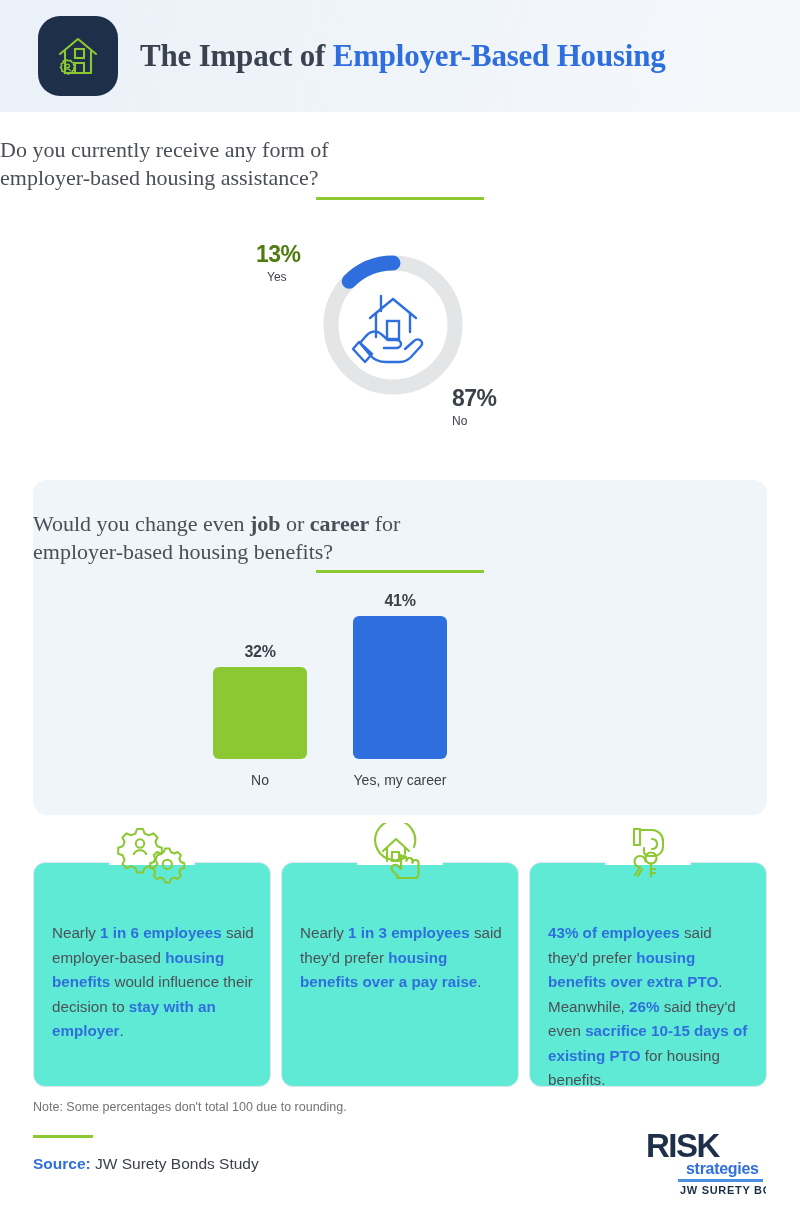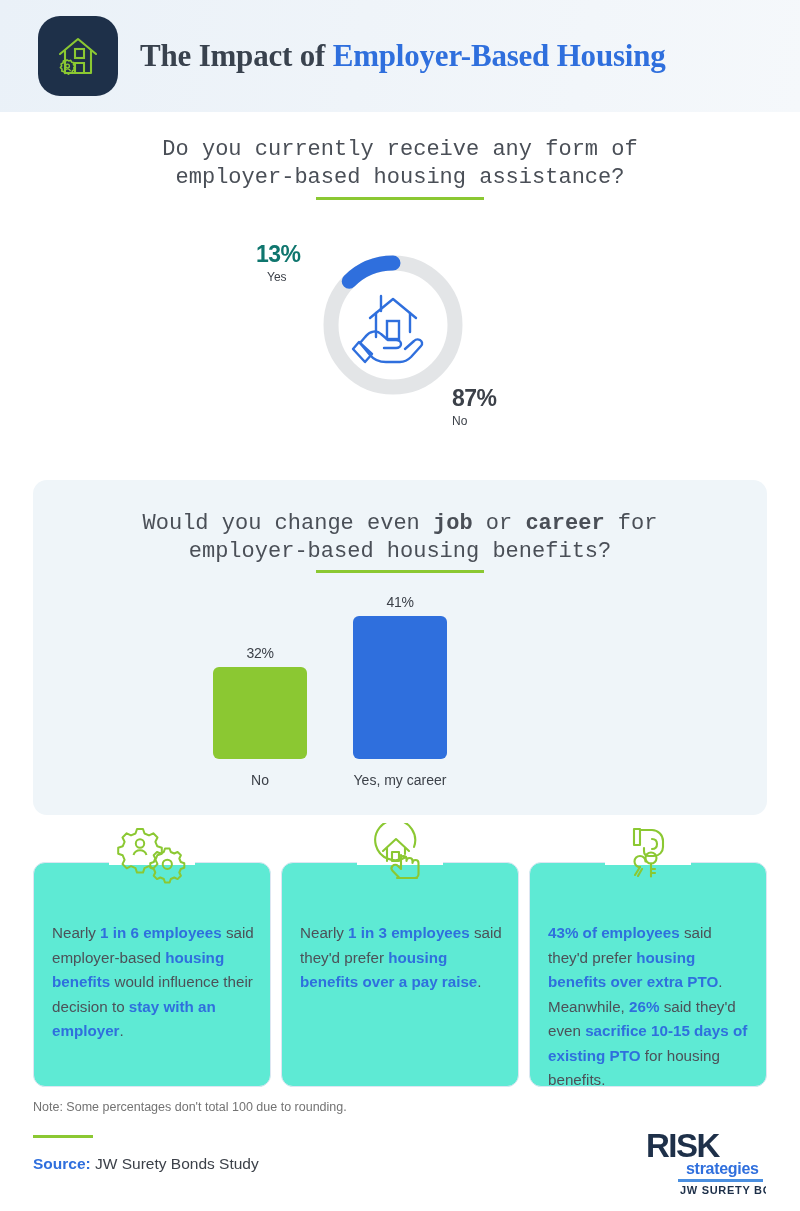--- a/index.html
+++ b/index.html
@@ -29,55 +29,55 @@
     font-size: 31px; font-weight: 700; color: #39424e;
     letter-spacing: -0.2px; white-space: nowrap;
   }
   .header-title .accent { color: #2f6fdd; }
 
   
   .q1 {
     position: absolute; left: 0; top: 112px; width: 800px; height: 360px;
   }
   .q-title {
-    font-family: Liberation Mono, monospace;
+    font-family: Liberation Serif, serif;
     font-size: 22px; line-height: 28px; color: #4a4f57;
-    text-align: center; width: 100%;
+    text-align: left; width: 100%;
   }
   .q1 .q-title { position: absolute; top: 24px; }
   .q-underline {
     position: absolute; width: 168px; height: 3px; background: #8BC832;
     left: 50%; transform: translateX(-50%);
   }
   .q1 .q-underline { top: 85px; }
 
   .donut-wrap { position: absolute; left: 50%; top: 152px; transform: translateX(-50%); width: 320px; height: 170px; }
   .donut { position: absolute; left: 78px; top: -14px; width: 150px; height: 150px; }
 
   .lbl { position: absolute; text-align: left; }
   .lbl .pct { font-size: 23px; font-weight: 700; letter-spacing: -0.5px; line-height: 25px; }
   .lbl .nm  { font-size: 12px; color: #3c4149; line-height: 20px; }
   .lbl.yes { left: 16px; top: -22px; }
-  .lbl.yes .pct { color: #0f766e; }
+  .lbl.yes .pct { color: #4d7c0f; }
   .lbl.yes .nm { margin-left: 11px; }
   .lbl.no { left: 212px; top: 122px; }
   .lbl.no .pct { color: #3c4149; }
 
   
   .q2 {
     position: absolute; left: 33px; top: 480px; width: 734px; height: 335px;
     background: #eff5f9; border-radius: 14px;
   }
   .q2 .q-title { position: absolute; top: 30px; }
   .q2 .q-underline { top: 90px; width: 168px; }
 
   .bars { position: absolute; left: 0; top: 108px; width: 734px; height: 200px; }
   .bar-col { position: absolute; bottom: 0; width: 160px; text-align: center; }
   .bar-col .vpct {
-    font-size: 14px; font-weight: 400; color: #3c4149; letter-spacing: -0.3px;
+    font-size: 16px; font-weight: 700; color: #3c4149; letter-spacing: -0.3px;
     margin-bottom: 6px;
   }
   .bar-col .bar { margin: 0 auto; border-radius: 6px; }
   .bar-col .cat { font-size: 14px; color: #3c4149; margin-top: 13px; }
 
   
   .cards { position: absolute; left: 33px; top: 862px; width: 734px; height: 225px; }
   .card {
     position: absolute; top: 0; width: 238px; height: 225px;
     border: 1px solid #dde6f2; border-radius: 12px; background: #5eead4;

